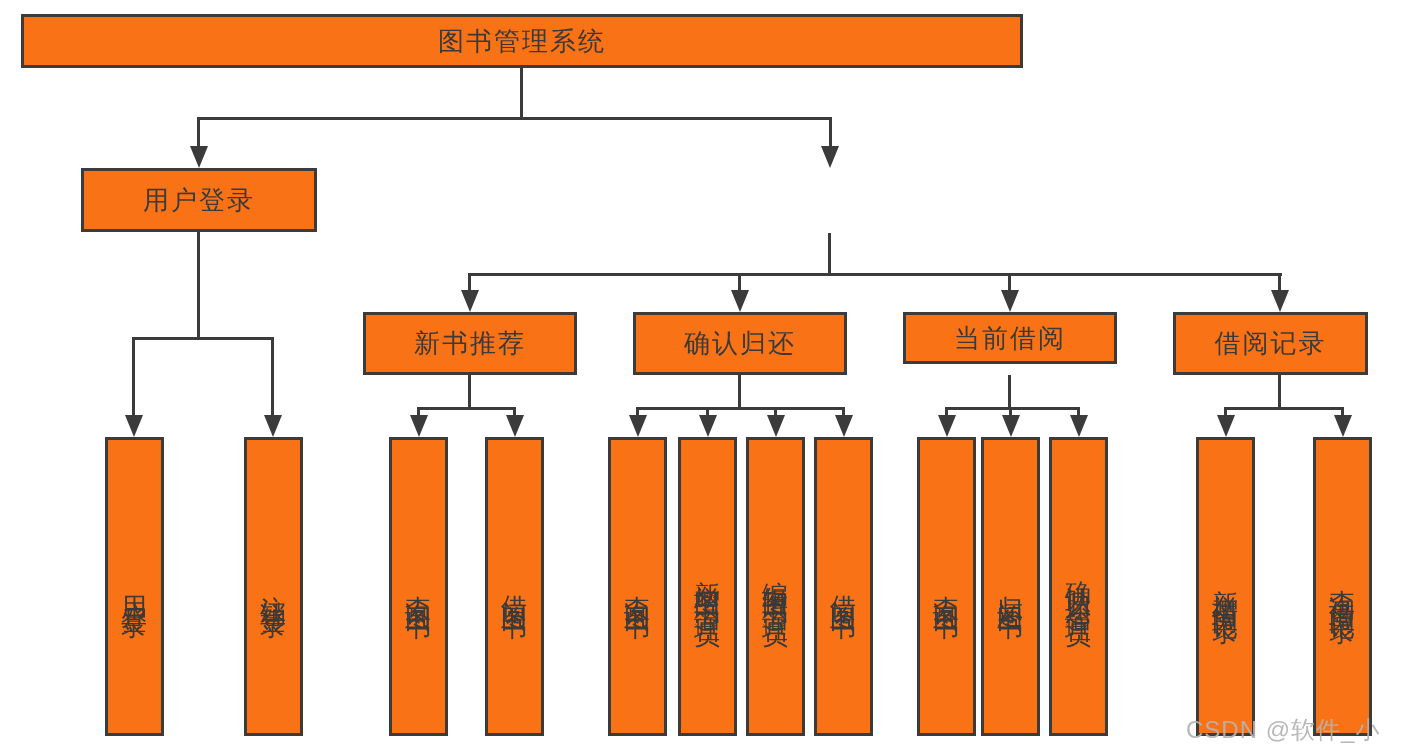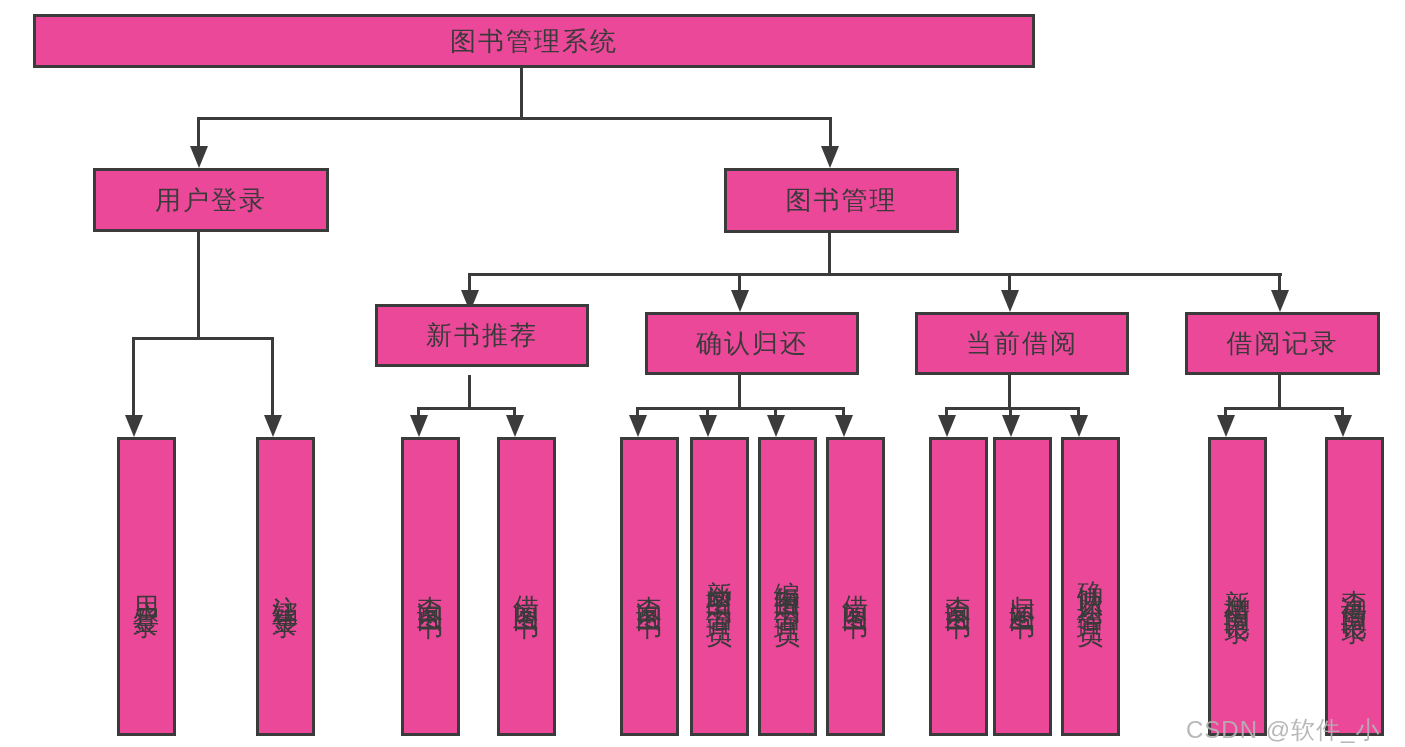--- a/index.html
+++ b/index.html
@@ -1,26 +1,25 @@
 <!DOCTYPE html>
 <html style="--line: #3b3b3b; --text: #3a3a3a; --background: #ffffff; --watermark: #b3b3b3;"><head>
 <meta charset="utf-8">
 <style>
   html,body{margin:0;padding:0;background:#fff;}
   .canvas{
     position:relative;width:1405px;height:747px;background:var(--background,#fff);
     font-family:"Liberation Sans", sans-serif;overflow:hidden;
   }
   .node{
-    position:absolute;box-sizing:border-box;background:#ec4899;
+    position:absolute;box-sizing:border-box;background:#f97316;
     border:3px solid var(--line,#3b3b3b);
     display:flex;align-items:center;justify-content:center;
     color:var(--text,#3a3a3a);font-size:26px;letter-spacing:2px;
     white-space:nowrap;
-    margin-left:12px;
   }
   .leaf{top:437px;width:59px;height:299px;}
   .vtext{
     writing-mode:vertical-rl;text-orientation:mixed;
     letter-spacing:6px;font-size:26px;line-height:1;white-space:normal;
   }
   .vline,.hline{position:absolute;background:var(--line,#3b3b3b);}
   .vline{width:3px;}
   .hline{height:3px;}
   .arrow{
@@ -45,49 +44,46 @@
   <div class="vline" style="left:520px;top:68px;height:51px;"></div>
   <div class="hline" style="left:197px;top:117px;width:635px;"></div>
   <div class="vline" style="left:197px;top:117px;height:31px;"></div>
   <div class="arrow" style="left:199px;top:146px;"></div>
   <div class="vline" style="left:829px;top:117px;height:31px;"></div>
   <div class="arrow" style="left:830px;top:146px;"></div>
 
   <div class="node" style="left:81px;top:168px;width:236px;height:64px;">
     <span>用户登录</span>
   </div>
-  <div class="node" style="left:712px;top:168px;width:235px;height:65px;">
-    <span>图书管理</span>
-  </div>
 
   <div class="vline" style="left:197px;top:232px;height:105px;"></div>
   <div class="hline" style="left:132px;top:337px;width:142px;"></div>
   <div class="vline" style="left:132px;top:337px;height:79px;"></div>
   <div class="arrow" style="left:134px;top:415px;"></div>
   <div class="vline" style="left:271px;top:337px;height:79px;"></div>
   <div class="arrow" style="left:273px;top:415px;"></div>
 
   <div class="vline" style="left:828px;top:233px;height:40px;"></div>
   <div class="hline" style="left:468px;top:273px;width:814px;"></div>
   <div class="vline" style="left:468px;top:273px;height:19px;"></div>
   <div class="arrow" style="left:470px;top:290px;"></div>
   <div class="vline" style="left:738px;top:273px;height:19px;"></div>
   <div class="arrow" style="left:740px;top:290px;"></div>
   <div class="vline" style="left:1008px;top:273px;height:19px;"></div>
   <div class="arrow" style="left:1010px;top:290px;"></div>
   <div class="vline" style="left:1278px;top:273px;height:19px;"></div>
   <div class="arrow" style="left:1280px;top:290px;"></div>
 
-  <div class="node" style="left:363px;top:304px;width:214px;height:63px;">
+  <div class="node" style="left:363px;top:312px;width:214px;height:63px;">
     <span>新书推荐</span>
   </div>
   <div class="node" style="left:633px;top:312px;width:214px;height:63px;">
     <span>确认归还</span>
   </div>
-  <div class="node" style="left:903px;top:312px;width:214px;height:63px;">
+  <div class="node" style="left:903px;top:312px;width:214px;height:52px;">
     <span>当前借阅</span>
   </div>
   <div class="node" style="left:1173px;top:312px;width:195px;height:63px;">
     <span>借阅记录</span>
   </div>
 
   <div class="vline" style="left:468px;top:375px;height:32px;"></div>
   <div class="hline" style="left:417px;top:407px;width:99px;"></div>
   <div class="vline" style="left:417px;top:407px;height:9px;"></div>
   <div class="arrow" style="left:419px;top:415px;"></div>

